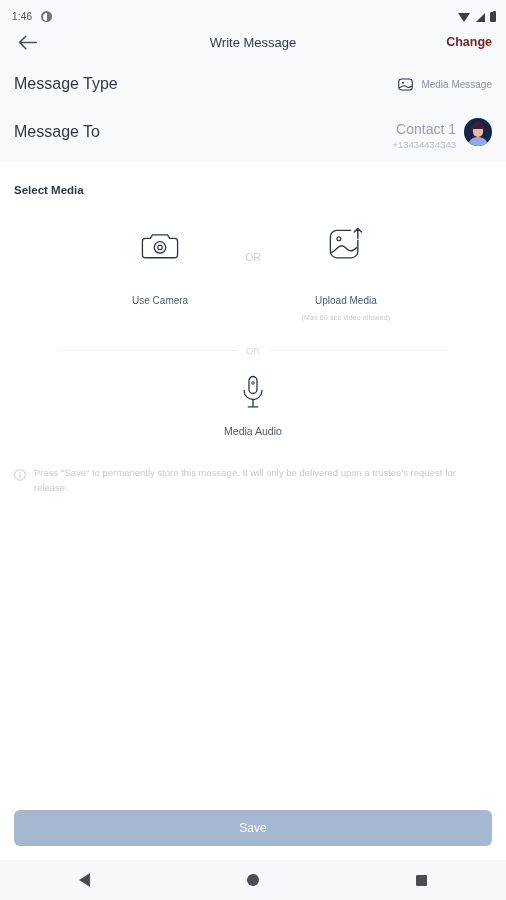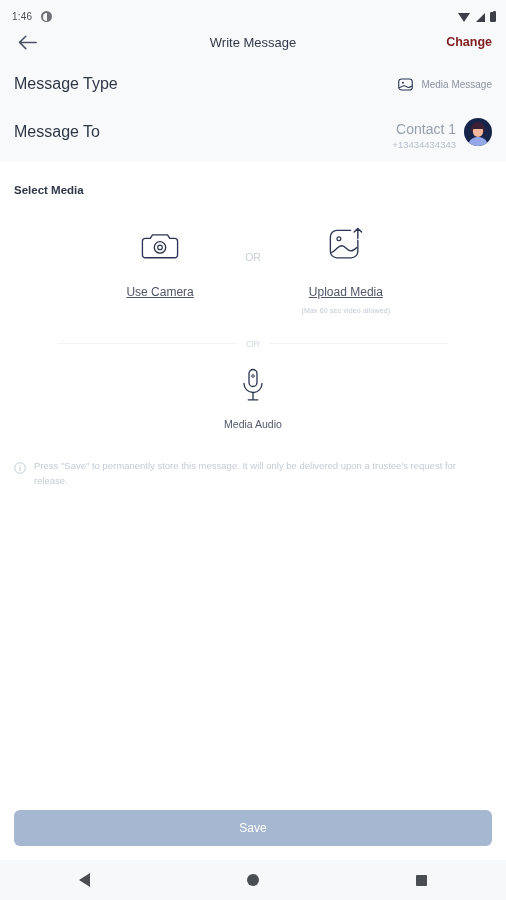--- a/index.html
+++ b/index.html
@@ -71,21 +71,21 @@
   
   .content { background: #ffffff; flex: 1 1 auto; padding: 0 14px; position: relative; }
   .section-title { font-size: 11.5px; color: #2f3747; font-weight: 700; padding-top: 22px; }
 
   .media-choices {
     display: flex; align-items: flex-start; justify-content: center;
     gap: 26px; margin-top: 29px;
   }
   .choice { display: flex; flex-direction: column; align-items: center; width: 118px; cursor: pointer; }
   .choice-icon { height: 40px; display:flex; align-items:center; justify-content:center; }
-  .choice-label { margin-top: 20px; font-size: 12px; color: #4e5668; text-decoration: underline; }
+  .choice-label { margin-top: 30px; font-size: 10px; color: #4e5668; }
   .choice-sub { margin-top: 8px; font-size: 7px; color: #c2c8d3; letter-spacing: .15px; }
   .or-inline { font-size: 10.5px; color: #c9cfd9; padding-top: 26px; }
 
   .or-divider { display: flex; align-items: center; margin: 24px 44px 0 44px; }
   .or-divider .line { flex: 1; height: 1px; background: #f1f3f6; }
   .or-divider .lbl { font-size: 9.5px; color: #d5dae2; padding: 0 9px; }
 
   .audio-block { display: flex; flex-direction: column; align-items: center; margin-top: 16px; cursor: pointer; }
   .audio-label { margin-top: 13px; font-size: 10.5px; color: #4e5668; }
 

